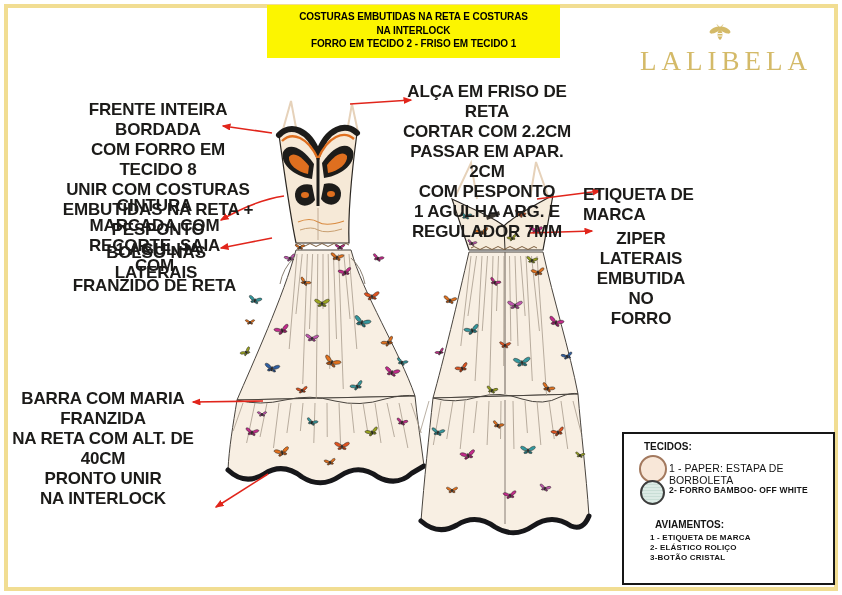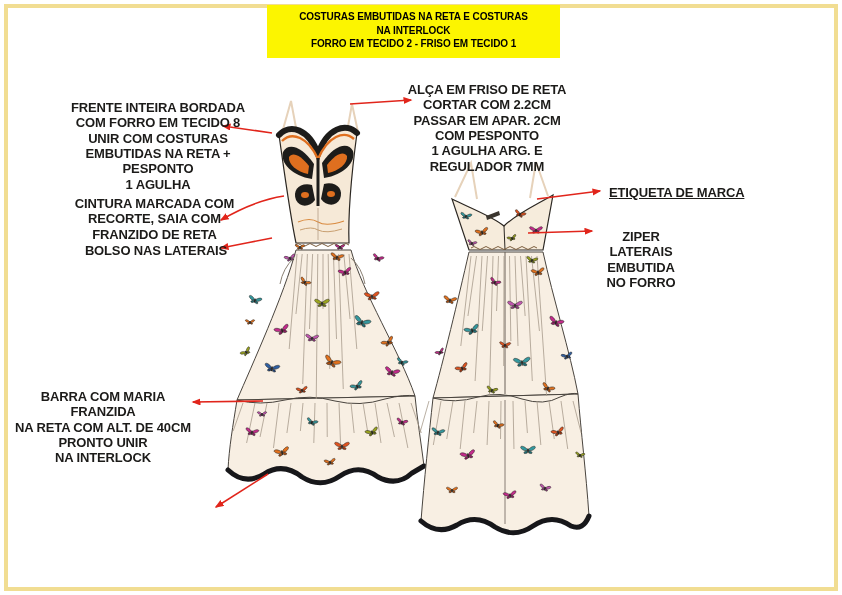--- a/index.html
+++ b/index.html
@@ -5,29 +5,29 @@
   html,body{margin:0;padding:0;background:#888;}
   #page{position:relative;width:842px;height:595px;background:#ffffff;overflow:hidden;
         font-family:"Liberation Sans",sans-serif;margin:0 auto;}
   #border-frame{position:absolute;inset:4px;border:4px solid #f1dd92;pointer-events:none;}
   #header-box{position:absolute;left:267px;top:5px;width:285px;background:#fcf500;color:#000;
       font-weight:700;font-size:10px;line-height:1.35;text-align:center;letter-spacing:-0.1px;
       padding:5px 4px 7px 4px;white-space:pre-line;}
   #logo{position:absolute;left:635px;top:24px;width:170px;text-align:center;}
   #brand-name{font-family:"Liberation Serif",serif;font-size:27px;letter-spacing:5px;
       padding-left:5px;color:#d4ba68;font-weight:400;}
-  .ann{position:absolute;font-weight:700;font-size:13px;line-height:1.18;color:#1c1b19;
+  .ann{position:absolute;font-weight:700;font-size:17px;line-height:1.18;color:#1c1b19;
       text-align:center;white-space:pre-line;letter-spacing:-0.15px;}
   #ann-front-bodice{left:62px;top:100px;width:192px;}
   #ann-strap{left:398px;top:82px;width:178px;}
   #ann-waist{left:72px;top:196px;width:165px;}
   #ann-pocket{left:76px;top:243px;width:160px;}
   #ann-ruffle{left:12px;top:389px;width:182px;}
   #ann-hem{left:118px;top:512px;width:228px;}
-  #ann-brand{left:609px;top:185px;width:170px;text-align:left;text-decoration:underline;}
+  #ann-brand{left:583px;top:185px;width:170px;text-align:left;}
   #ann-zipper{left:596px;top:229px;width:90px;}
   #art{position:absolute;left:0;top:0;}
   #legend-box{position:absolute;left:622px;top:432px;width:209px;height:149px;
       border:2px solid #161616;background:#fff;}
   #legend-fabrics-title{position:absolute;left:20px;top:7px;font-weight:700;font-size:10px;color:#141414;}
   .swatch{position:absolute;border-radius:50%;}
   #swatch-1{left:15px;top:21px;width:24px;height:24px;border:2px solid #a3795e;}
   #swatch-2{left:16px;top:46px;width:21px;height:21px;border:2px solid #3c3c3c;}
   #fabric-label-1{position:absolute;left:45px;top:28px;font-size:10.5px;color:#141414;letter-spacing:0.1px;}
   #fabric-label-2{position:absolute;left:45px;top:51px;font-size:8.5px;font-weight:700;color:#141414;letter-spacing:0.2px;}
@@ -582,20 +582,36 @@
       <path class="arrow" d="M268,474 L216,507" marker-end="url(#ah)" stroke="#e1251b"></path>
       <path class="arrow" d="M537,199 L600,191" marker-end="url(#ah)" stroke="#e1251b"></path>
       <path class="arrow" d="M528,233 L592,231" marker-end="url(#ah)" stroke="#e1251b"></path>
     </g>
   </svg>
 
   <div id="header-box" style="background: rgb(252, 245, 0);">COSTURAS EMBUTIDAS NA RETA E COSTURAS
 NA INTERLOCK
 FORRO EM TECIDO 2 - FRISO EM TECIDO 1</div>
 
+  <div id="logo">
+    <svg width="26" height="18" viewBox="0 0 26 18">
+      <g fill="#d4ba68">
+        <ellipse cx="8" cy="6" rx="6" ry="2.6" transform="rotate(-28 8 6)"></ellipse>
+        <ellipse cx="18" cy="6" rx="6" ry="2.6" transform="rotate(28 18 6)"></ellipse>
+        <circle cx="13" cy="5" r="1.8"></circle>
+        <path d="M13,6 C16,6 16.5,14 13,16 C9.5,14 10,6 13,6 Z"></path>
+        <path d="M11.5,2.5 L10,0.5 M14.5,2.5 L16,0.5" stroke="#d4ba68" stroke-width="0.8" fill="none"></path>
+      </g>
+      <g stroke="#fff" stroke-width="0.9">
+        <line x1="10.6" y1="9.5" x2="15.4" y2="9.5"></line>
+        <line x1="10.8" y1="12" x2="15.2" y2="12"></line>
+      </g>
+    </svg>
+    <div id="brand-name" style="color: rgb(212, 186, 104);">LALIBELA</div>
+  </div>
 
   <div class="ann" id="ann-front-bodice">FRENTE INTEIRA BORDADA
 COM FORRO EM TECIDO 8
 UNIR COM COSTURAS
 EMBUTIDAS NA RETA +
 PESPONTO
 1 AGULHA</div>
   <div class="ann" id="ann-strap">ALÇA EM FRISO DE RETA
 CORTAR COM 2.2CM
 PASSAR EM APAR. 2CM
@@ -608,13 +624,24 @@
   <div class="ann" id="ann-pocket">BOLSO NAS LATERAIS</div>
   <div class="ann" id="ann-ruffle">BARRA COM MARIA FRANZIDA
 NA RETA COM ALT. DE 40CM
 PRONTO UNIR
 NA INTERLOCK</div>
   <div class="ann" id="ann-brand">ETIQUETA DE MARCA</div>
   <div class="ann" id="ann-zipper">ZIPER LATERAIS
 EMBUTIDA
 NO FORRO</div>
 
+  <div id="legend-box">
+    <div id="legend-fabrics-title">TECIDOS:</div>
+    <div class="swatch" id="swatch-1" style="background: rgb(248, 231, 216);"></div>
+    <div id="fabric-label-1">1 -  PAPER: ESTAPA DE BORBOLETA</div>
+    <div class="swatch" id="swatch-2" style="background: repeating-linear-gradient(rgb(220, 235, 229) 0px, rgb(220, 235, 229) 2px, rgb(201, 222, 214) 2px, rgb(201, 222, 214) 3px);"></div>
+    <div id="fabric-label-2">2- FORRO BAMBOO- OFF WHITE</div>
+    <div id="legend-trims-title">AVIAMENTOS:</div>
+    <div id="legend-trims">1 - ETIQUETA DE MARCA
+2- ELÁSTICO ROLIÇO
+3-BOTÃO CRISTAL</div>
+  </div>
 </div>
 
 </body></html>

